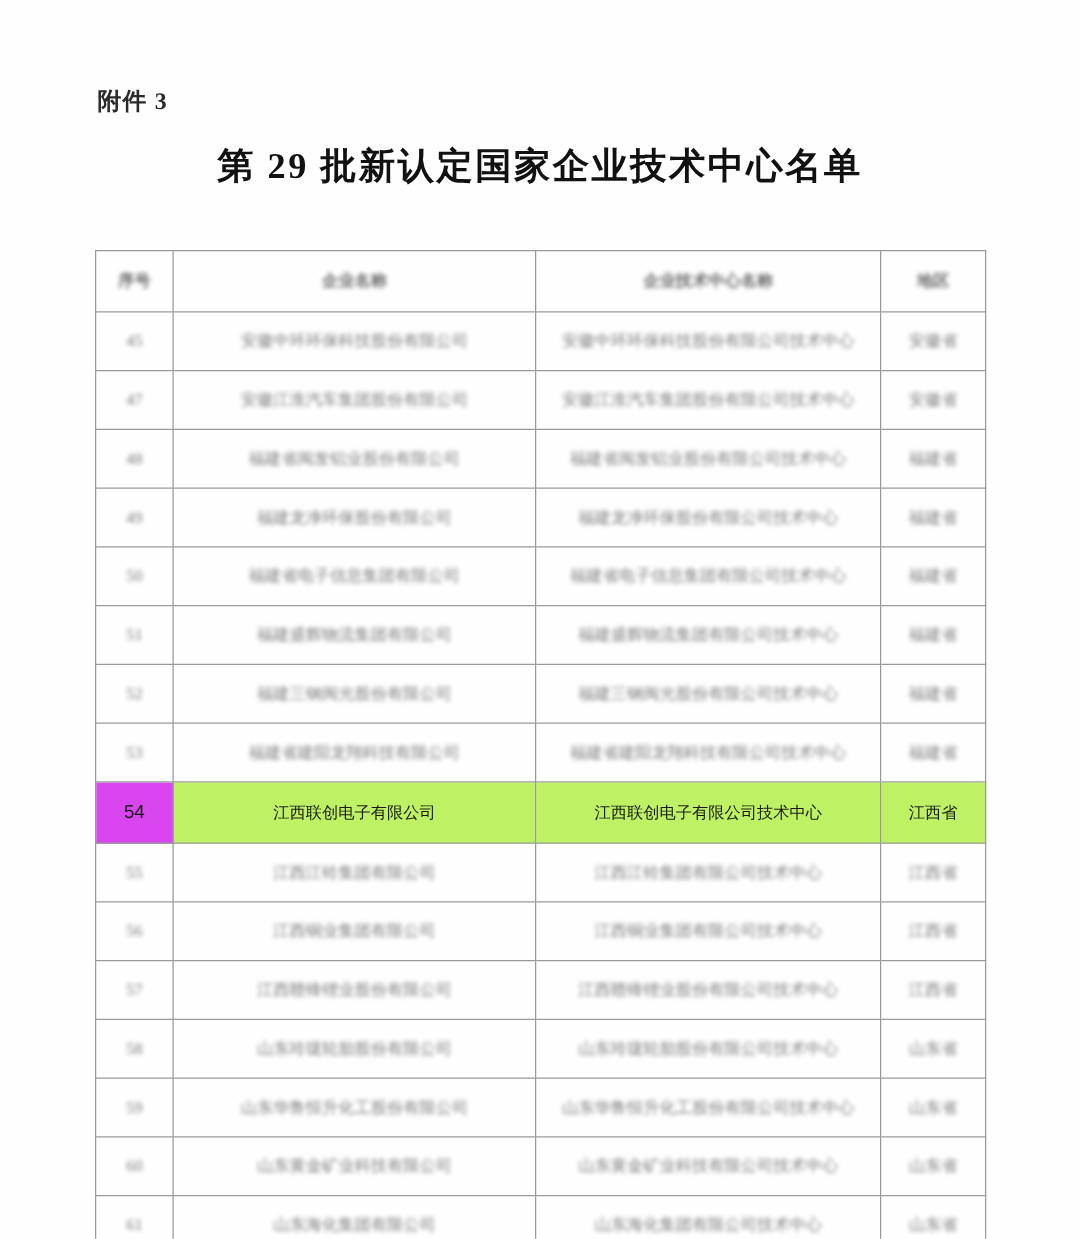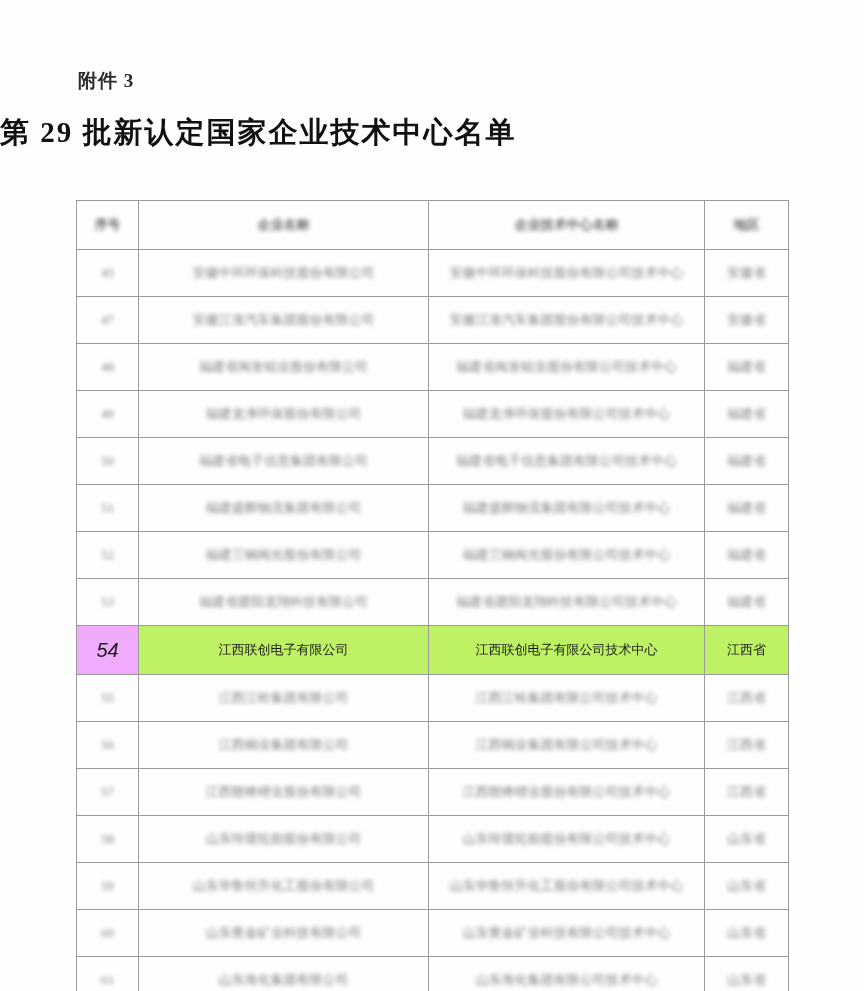--- a/index.html
+++ b/index.html
@@ -27,20 +27,21 @@
     font-size: 19px;
     font-weight: bold;
     letter-spacing: 1px;
     color: #2a2a2a;
   }
   .doc-title {
     position: absolute;
     left: 0;
     right: 0;
     top: 113px;
+    text-align: center;
     font-size: 29px;
     font-weight: bold;
     letter-spacing: 2px;
     color: #111;
   }
   .table-wrap {
     position: absolute;
     left: 76px;
     top: 200px;
     width: 712px;
@@ -80,24 +81,23 @@
   tr.highlight td {
     background: #bef264;
     filter: none;
     -webkit-filter: none;
     opacity: 1;
     color: #1a1a1a;
     font-weight: normal;
     height: 44px;
   }
   tr.highlight td.no-cell {
-    background: #f0abfc;
+    background: #d946ef;
     font-family: "Liberation Sans", sans-serif;
-    font-size: 20px;
-    font-style: italic;
+    font-size: 15px;
   }
 </style>
 </head>
 <body>
 
 <div class="page">
 
   <div class="attachment-label">附件 3</div>
 
   <div class="doc-title">第 29 批新认定国家企业技术中心名单</div>

